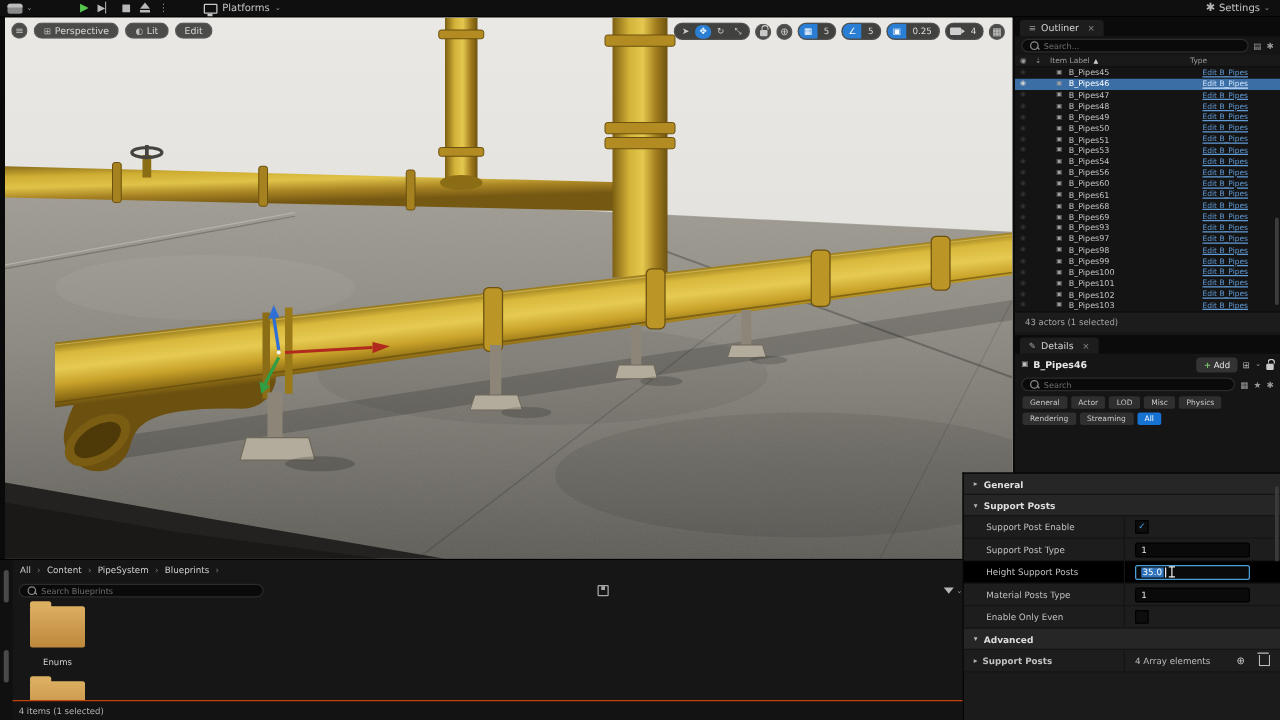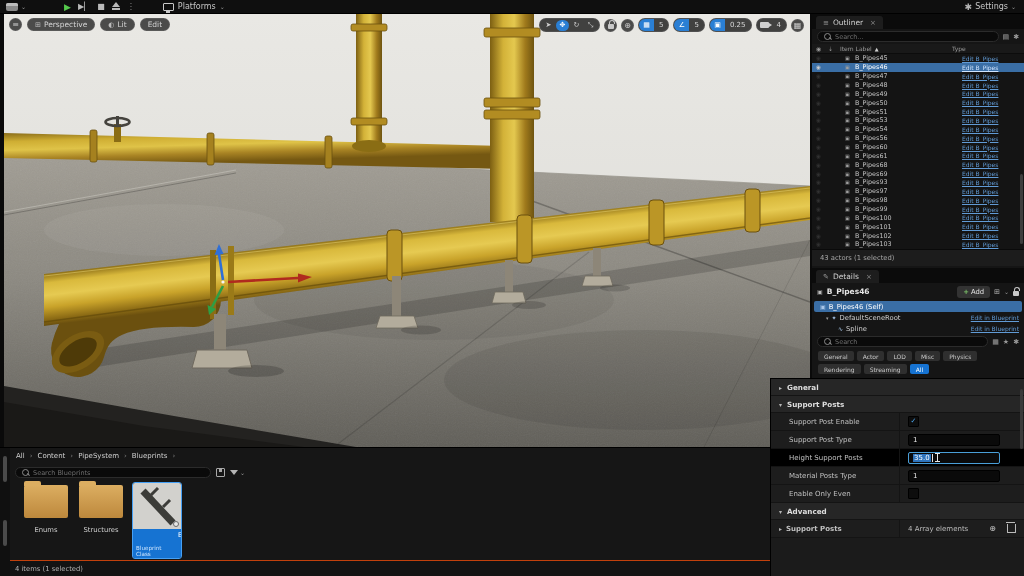--- a/index.html
+++ b/index.html
@@ -135,26 +135,26 @@
   .trash:before{content:'';position:absolute;top:-2.5px;left:-2px;width:9px;height:1.5px;background:#bbb;}
   .pscroll{position:absolute;right:1px;top:10px;width:3px;height:60px;background:#3a3a3a;border-radius:2px;}
   .caret{font-size:6px;color:#b0b0b0;}
 
   
   #cb-strip{left:0;top:447px;width:10px;height:129px;background:#101010;border-top:1px solid #000;box-sizing:border-box;}
   .stripbar{position:absolute;left:3px;width:4px;border-radius:2px;background:#4a4a4a;}
   #contentbrowser{left:10px;top:447px;width:760px;height:129px;background:#161616;border-top:1px solid #000;box-sizing:border-box;}
   #cb-crumbs{height:16px;display:flex;align-items:center;gap:5px;padding-left:6px;font-size:7px;color:#cfcfcf;}
   .crumb-sep{color:#7e7e7e;font-size:7px;}
-  #cb-searchrow{height:17px;display:flex;align-items:center;gap:5px;padding-left:5px;}
+  #cb-searchrow{height:17px;display:flex;align-items:center;gap:5px;padding-left:5px;justify-content:space-between;}
   #cb-searchrow .sinput{flex:none;width:196px;}
   .saveic{width:7px;height:7px;border:1px solid #a9a9a9;border-radius:1px;position:relative;}
   .saveic:after{content:'';position:absolute;top:0;left:2px;width:3px;height:2.5px;background:#a9a9a9;}
   .funnel{width:0;height:0;border-left:4px solid transparent;border-right:4px solid transparent;border-top:5px solid #b5b5b5;}
-  #content-items{position:absolute;left:0px;top:35px;width:760px;height:77px;display:flex;gap:9px;padding-left:13px;align-items:flex-start;}
+  #content-items{position:absolute;left:0px;top:35px;width:760px;height:77px;display:flex;gap:9px;padding-left:13px;align-items:flex-start;flex-direction:column;}
   .folderitem{width:46px;text-align:center;}
   .fico{width:44px;height:33px;margin:2px auto 0;background:linear-gradient(#dcae61,#bd883c);border-radius:2px;position:relative;}
   .fico:before{content:'';position:absolute;top:-4px;left:0;width:17px;height:5px;background:#dcae61;border-radius:2px 2px 0 0;}
   .flab{margin-top:8px;font-size:6.8px;color:#cfcfcf;}
   .asset{width:48px;height:75px;background:#242424;border-radius:2px;overflow:hidden;display:flex;flex-direction:column;}
   .thumb{height:46px;background:#d2d1cd;position:relative;}
   .thumb svg{display:block;}
   .badge{position:absolute;right:2px;bottom:2px;width:6px;height:6px;border-radius:50%;background:#e8e8e6;border:1px solid #6a6a6a;box-sizing:border-box;}
   .band{flex:1;background:#2e2e2e;padding:2px 3px 1px;display:flex;flex-direction:column;justify-content:space-between;box-sizing:border-box;}
   .asset.selected{outline:1px solid #45a0f5;}
@@ -567,37 +567,20 @@
       <span class="aic">▣</span>
       <span class="aname">B_Pipes46</span>
       <span class="addbtn">
         <span class="plus">+</span>
         <span>Add</span>
       </span>
       <span class="hic">⊞</span>
       <span class="chev">⌄</span>
       <span class="lock"></span>
     </div>
-    <div id="details-tree">
-        <div class="trow lvl0 sel">
-          <span class="ticon">▣</span>
-          <span class="tlabel">B_Pipes46 (Self)</span>
-        </div>
-        <div class="trow lvl1">
-          <span class="tcaret">▾</span>
-          <span class="ticon">✦</span>
-          <span class="tlabel">DefaultSceneRoot</span>
-          <span class="tlink">Edit in Blueprint</span>
-        </div>
-        <div class="trow lvl2">
-          <span class="ticon">∿</span>
-          <span class="tlabel">Spline</span>
-          <span class="tlink">Edit in Blueprint</span>
-        </div>
-      </div>
     <div class="searchrow">
       <span class="sinput">
         <span class="mag"></span>
         <span>Search</span>
       </span>
       <span class="sic">▦</span>
       <span class="sic">★</span>
       <span class="sic">✱</span>
     </div>
     <div id="details-filter">

